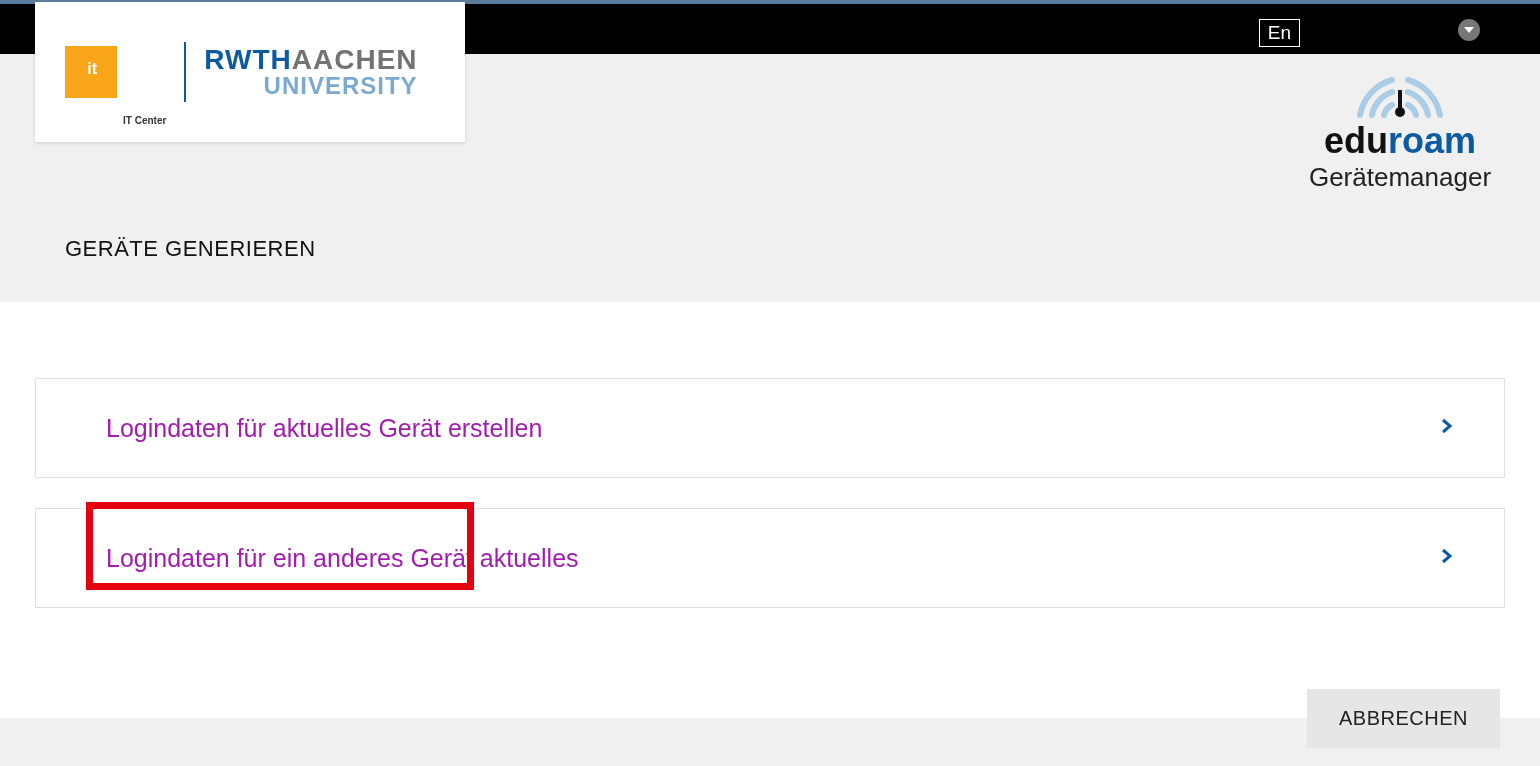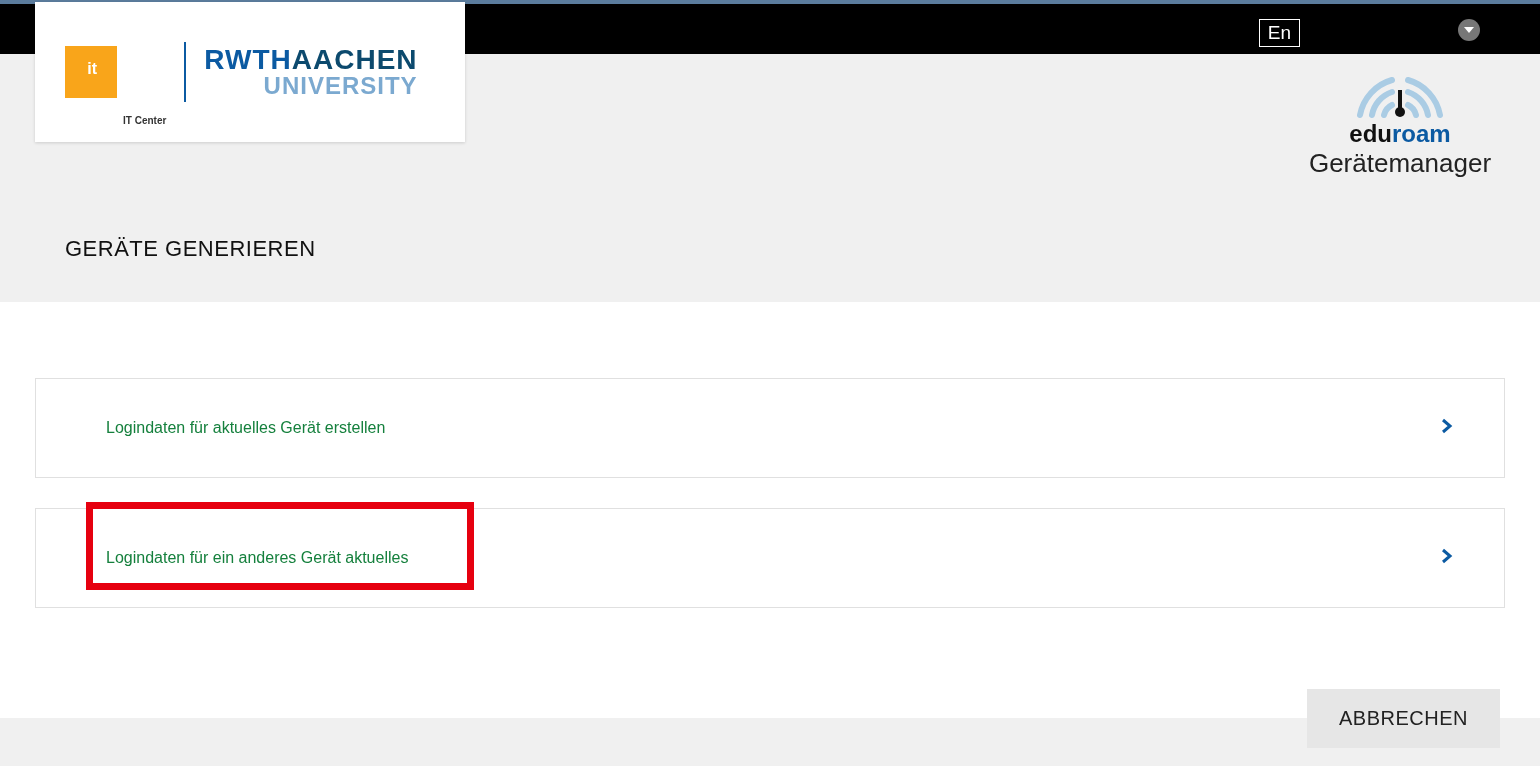--- a/index.html
+++ b/index.html
@@ -86,36 +86,36 @@
     display: flex;
     flex-direction: column;
     line-height: 1;
   }
   .rwth-line1 {
     font-size: 28px;
     font-weight: 900;
     letter-spacing: 1px;
   }
   .rwth-line1 .dark { color: #0b5aa2; }
-  .rwth-line1 .light { color: #0c4a6e; }
+  .rwth-line1 .light { color: #737373; }
   .rwth-line2 {
     font-size: 24px;
     font-weight: 900;
     color: #7ba9d0;
     text-align: right;
     letter-spacing: 1px;
   }
   .eduroam-block {
     position: absolute;
     right: 40px;
     top: 60px;
     text-align: center;
   }
   .eduroam-word {
-    font-size: 24px;
+    font-size: 36px;
     font-weight: 900;
     font-family: Arial, sans-serif;
     text-align: center;
   }
   .eduroam-word .edu { color: #111; }
   .eduroam-word .roam { color: #0b5aa2; }
   .eduroam-sub {
     font-size: 26px;
     color: #222;
     font-weight: 400;
@@ -160,22 +160,22 @@
     display: flex;
     align-items: center;
     justify-content: space-between;
     padding: 0 50px 0 70px;
     cursor: pointer;
     background: #fff;
     box-sizing: border-box;
     position: relative;
   }
   .option-row .label {
-    color: #15803d;
-    font-size: 16px;
+    color: #a21caf;
+    font-size: 25px;
   }
   .chev {
     color: #0b5aa2;
     font-weight: bold;
   }
   .chev svg { width: 16px; height: 16px; stroke: #0b5aa2; stroke-width: 3; fill: none; }
   .highlight-box {
     position: absolute;
     border: 7px solid #e6000f;
     pointer-events: none;

